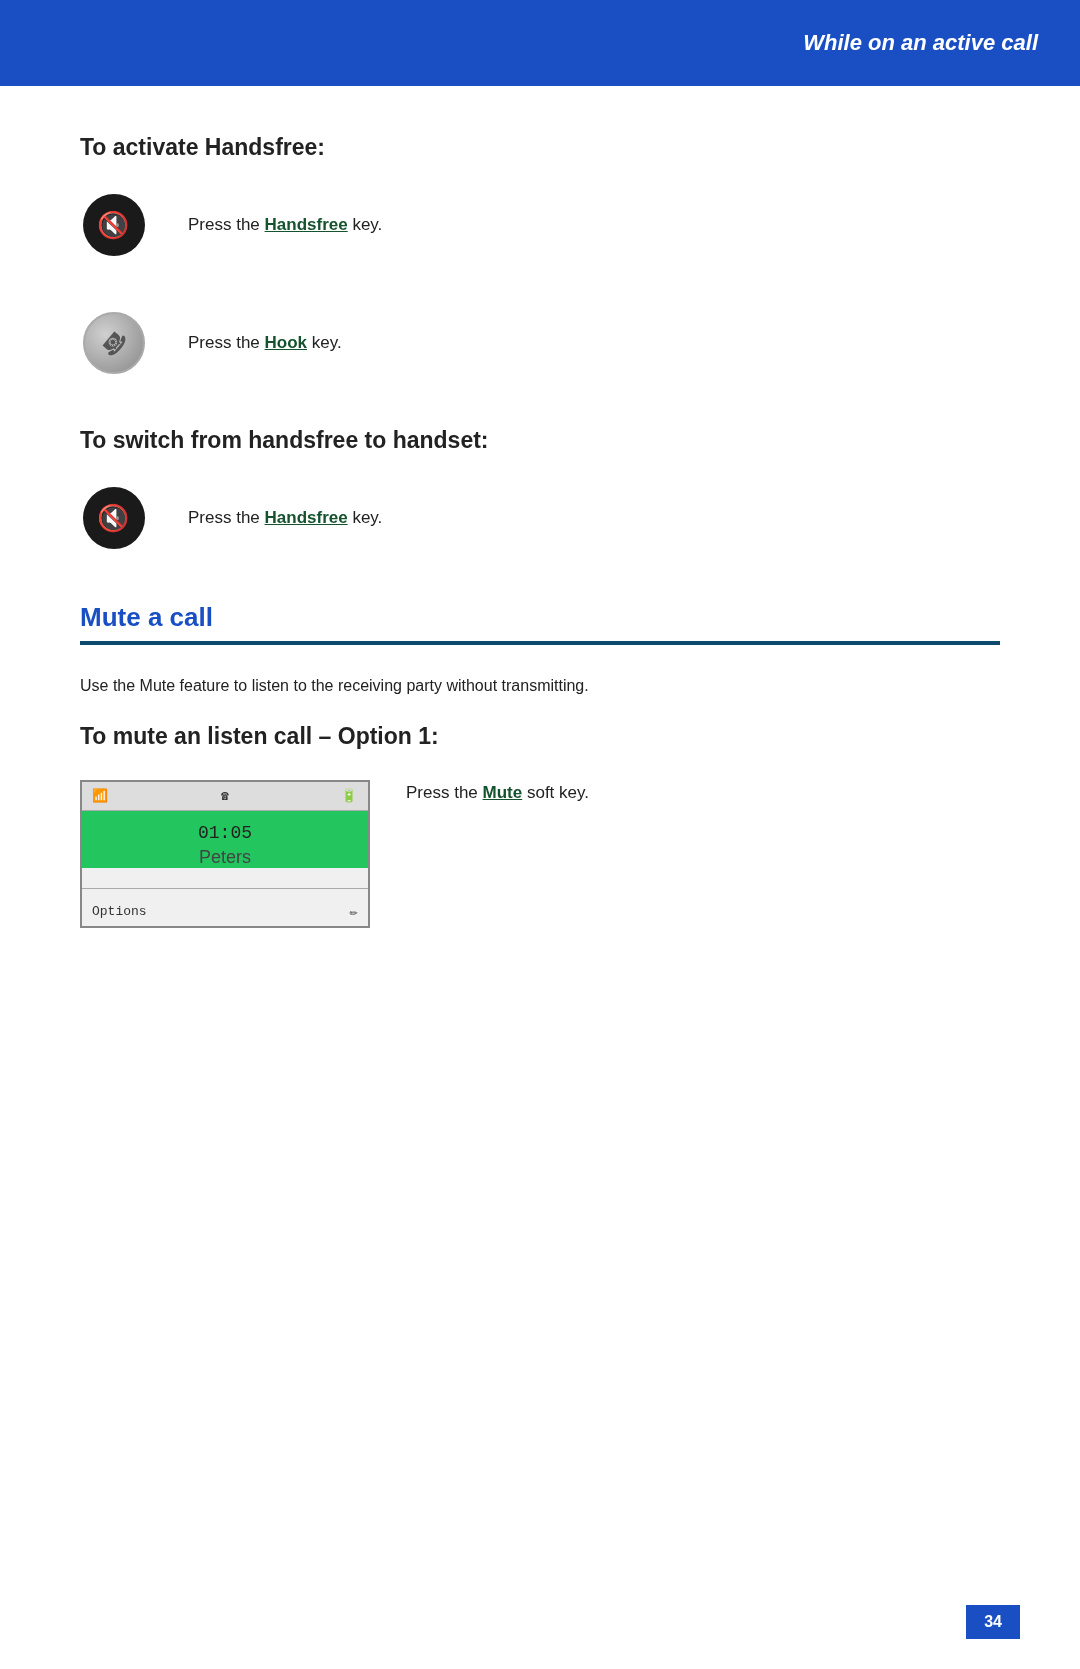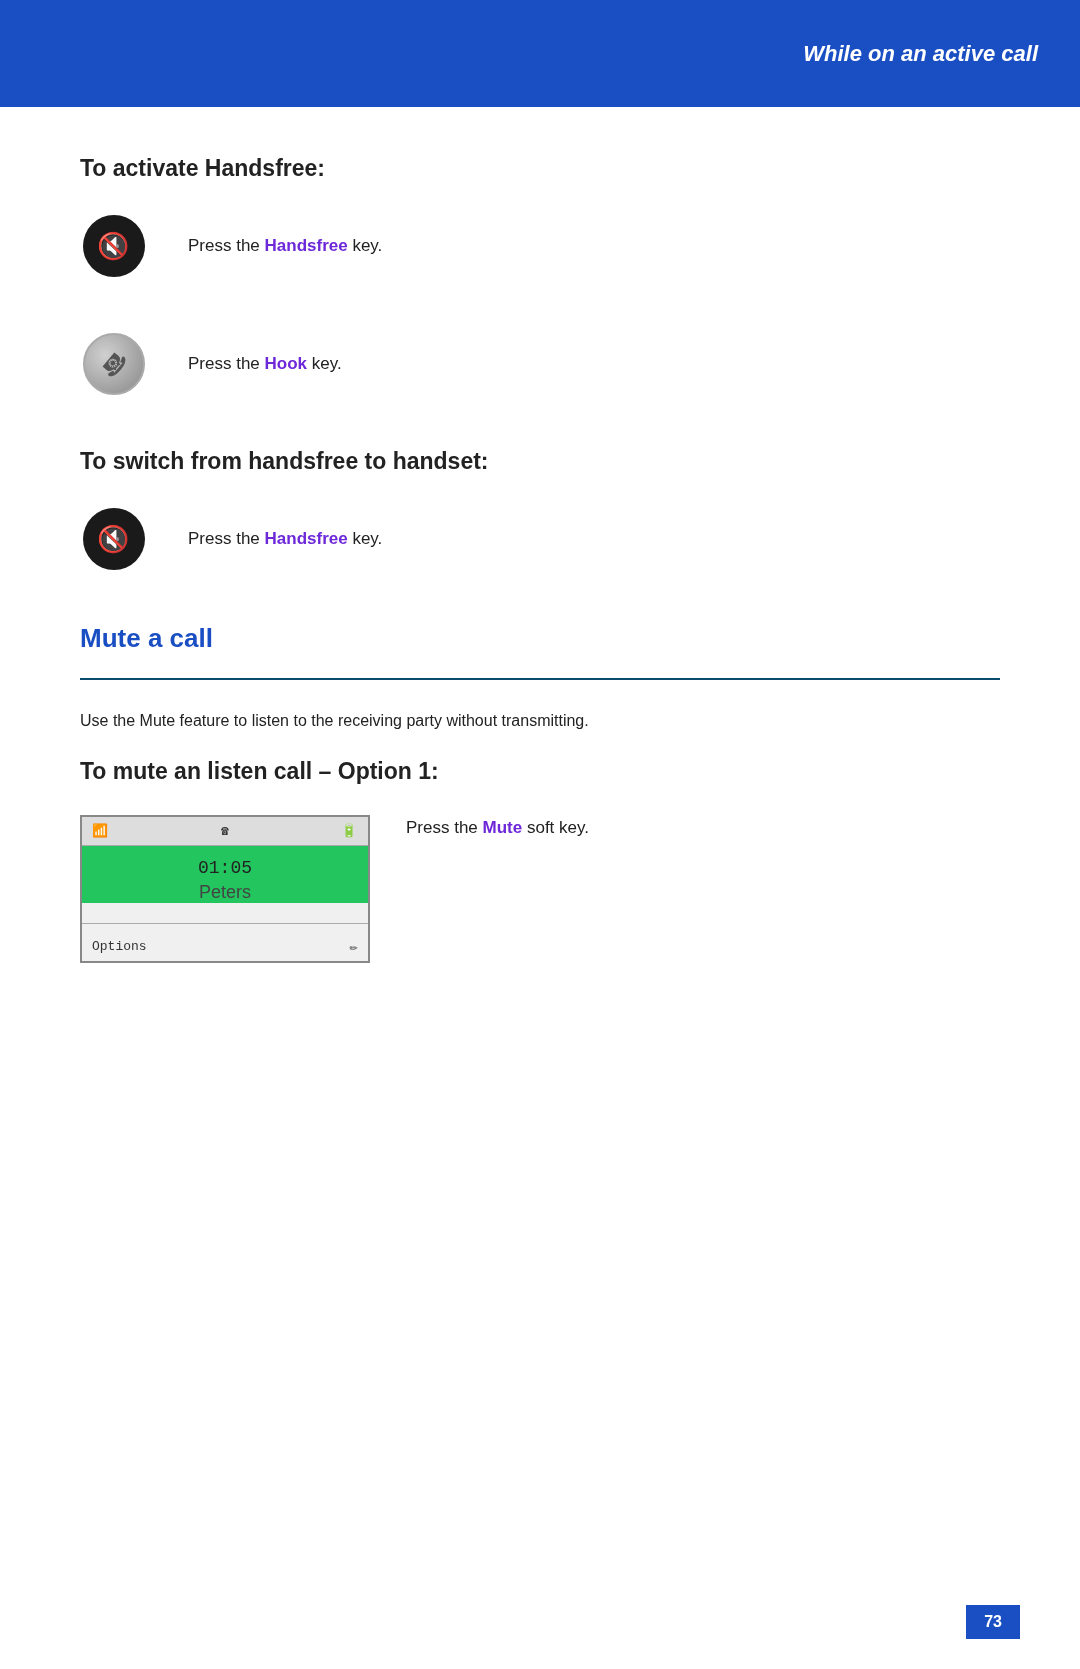--- a/index.html
+++ b/index.html
@@ -10,21 +10,21 @@
       font-size: 16px;
       color: #222;
       width: 1080px;
       min-height: 1669px;
       position: relative;
     }
 
     
     .header-bar {
       background: #1a4fc4;
-      height: 107px;
+      height: 86px;
       display: flex;
       align-items: center;
       justify-content: flex-end;
       padding-right: 42px;
     }
 
     .header-title {
       color: #ffffff;
       font-size: 22px;
       font-weight: bold;
@@ -95,31 +95,32 @@
       display: inline-block;
     }
 
     .key-description {
       font-size: 17px;
       color: #222;
       line-height: 1.5;
     }
 
     .key-highlight {
-      color: #6d28d9;
-      font-weight: bold;
+      color: #14532d;
+      font-weight: bold;
+      text-decoration: underline;
     }
 
     
     .section-title {
       color: #1a4fc4;
       font-size: 26px;
       font-weight: bold;
-      border-bottom: 2px solid #0c4a6e;
-      padding-bottom: 24px;
+      border-bottom: 4px solid #0c4a6e;
+      padding-bottom: 8px;
       margin-bottom: 28px;
     }
 
     
     .description {
       font-size: 16px;
       color: #222;
       margin-bottom: 24px;
       line-height: 1.6;
     }
@@ -302,13 +303,13 @@
       </div>
 
       <div class="key-description">
         <span>Press the </span><span class="key-highlight">Mute</span><span> soft key.</span>
       </div>
     </div>
   </div>
 
 </div>
 
-<div class="page-number">73</div>
+<div class="page-number">34</div>
 
 </body></html>

